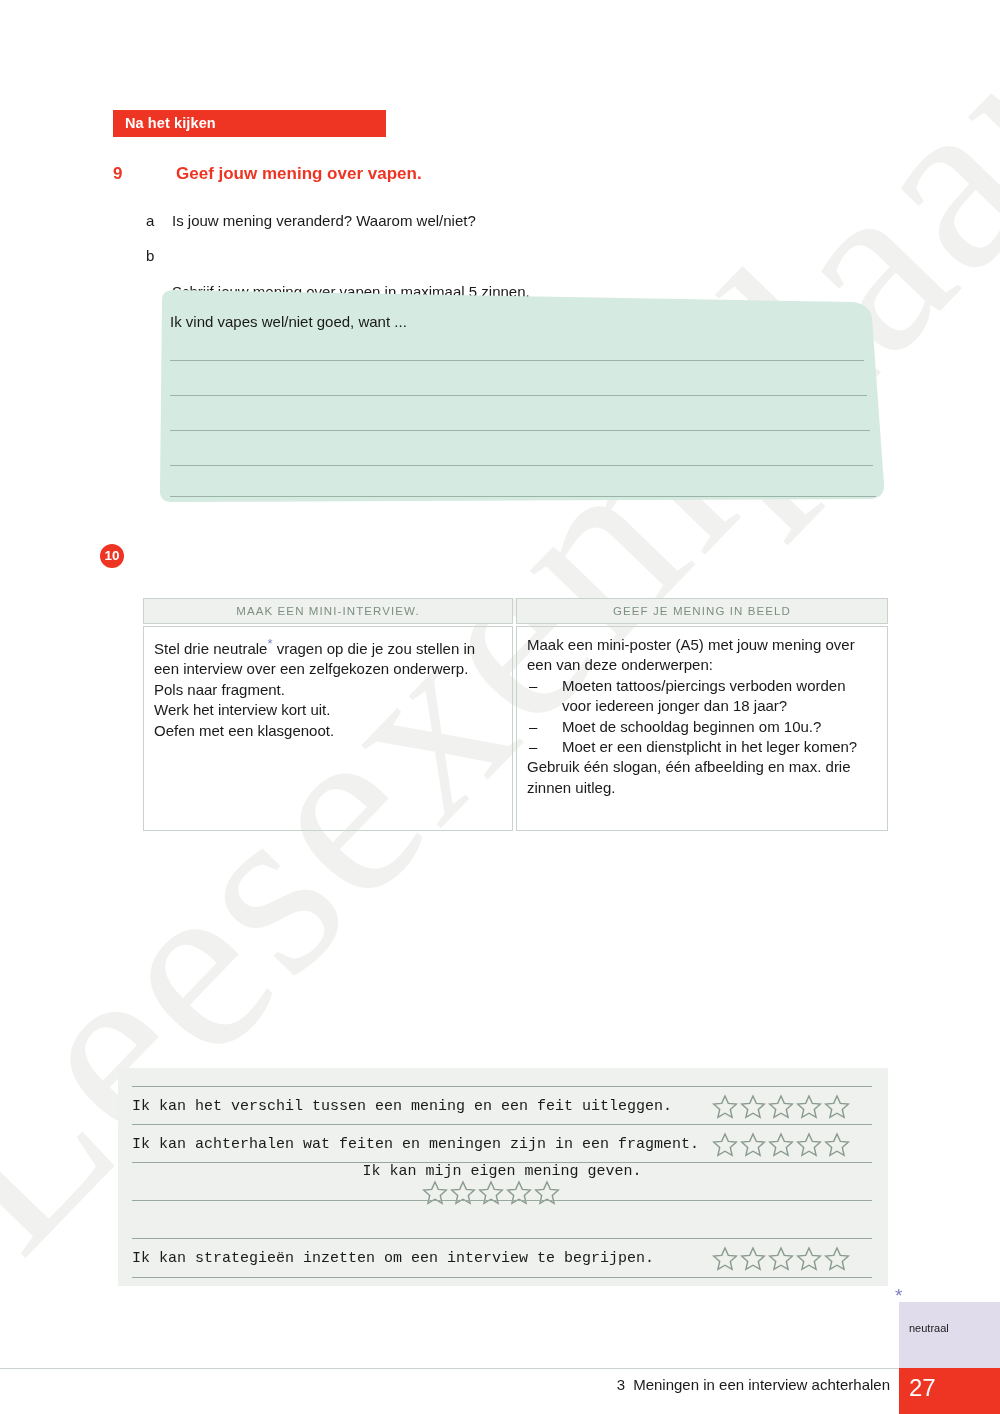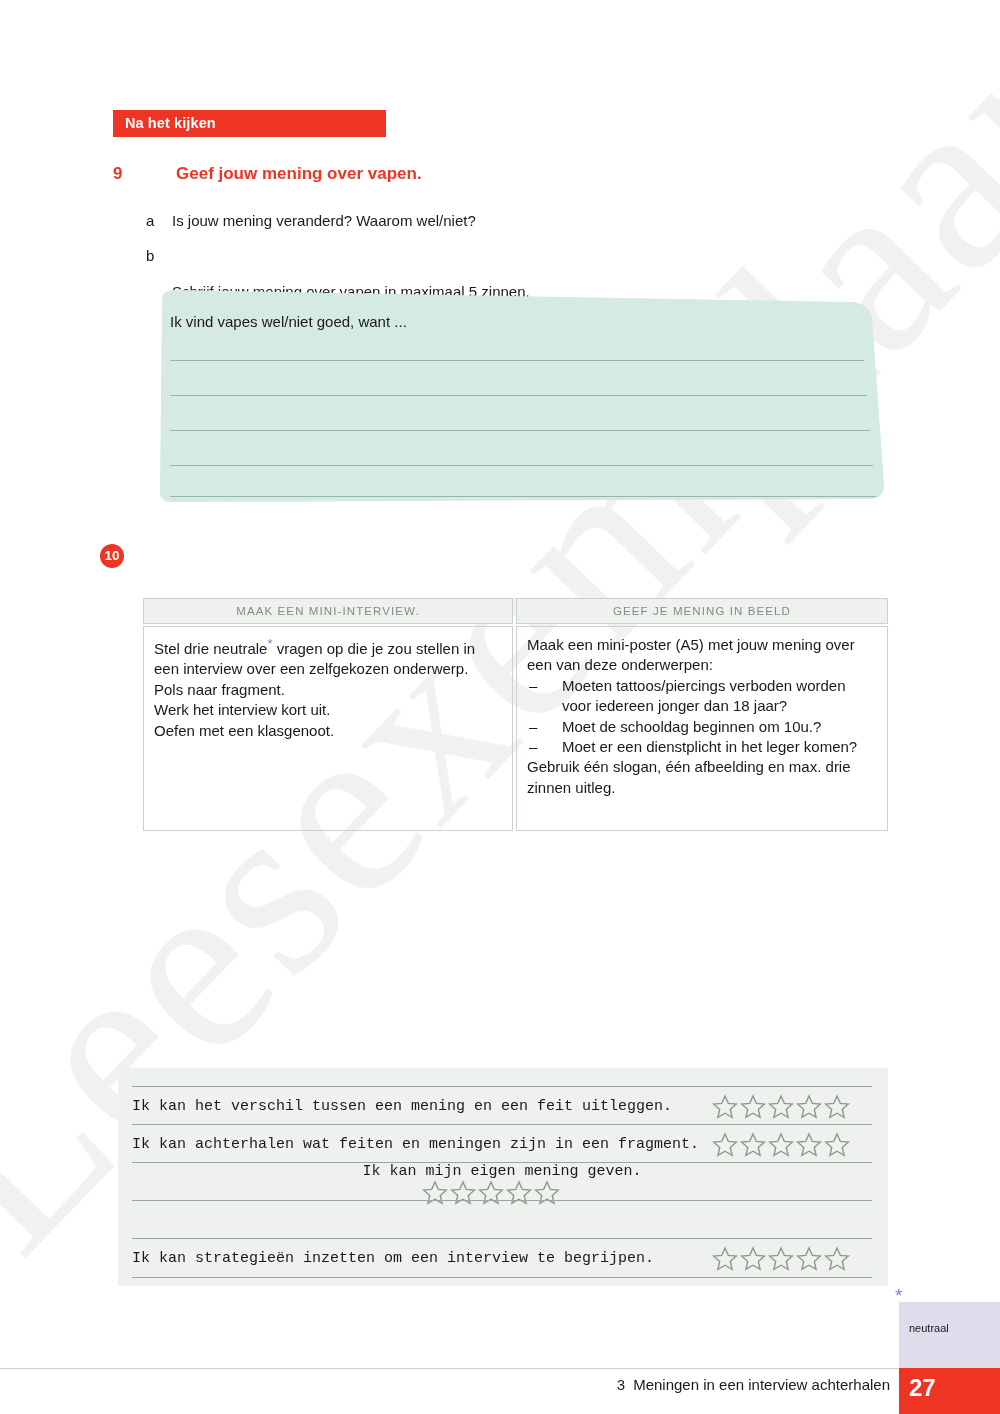--- a/index.html
+++ b/index.html
@@ -303,21 +303,21 @@
     top: 1368px;
     width: 101px;
     height: 46px;
     background: #ee3524;
   }
   .page-number-box .pn {
     position: absolute;
     left: 10px;
     top: 6px;
     font-size: 24px;
-    font-weight: bold;
+    font-weight: normal;
     color: #ffffff;
   }
 </style>
 </head>
 <body>
 
 <div id="watermark">
   <div class="wm-text">Leesexemplaar</div>
 </div>
 

